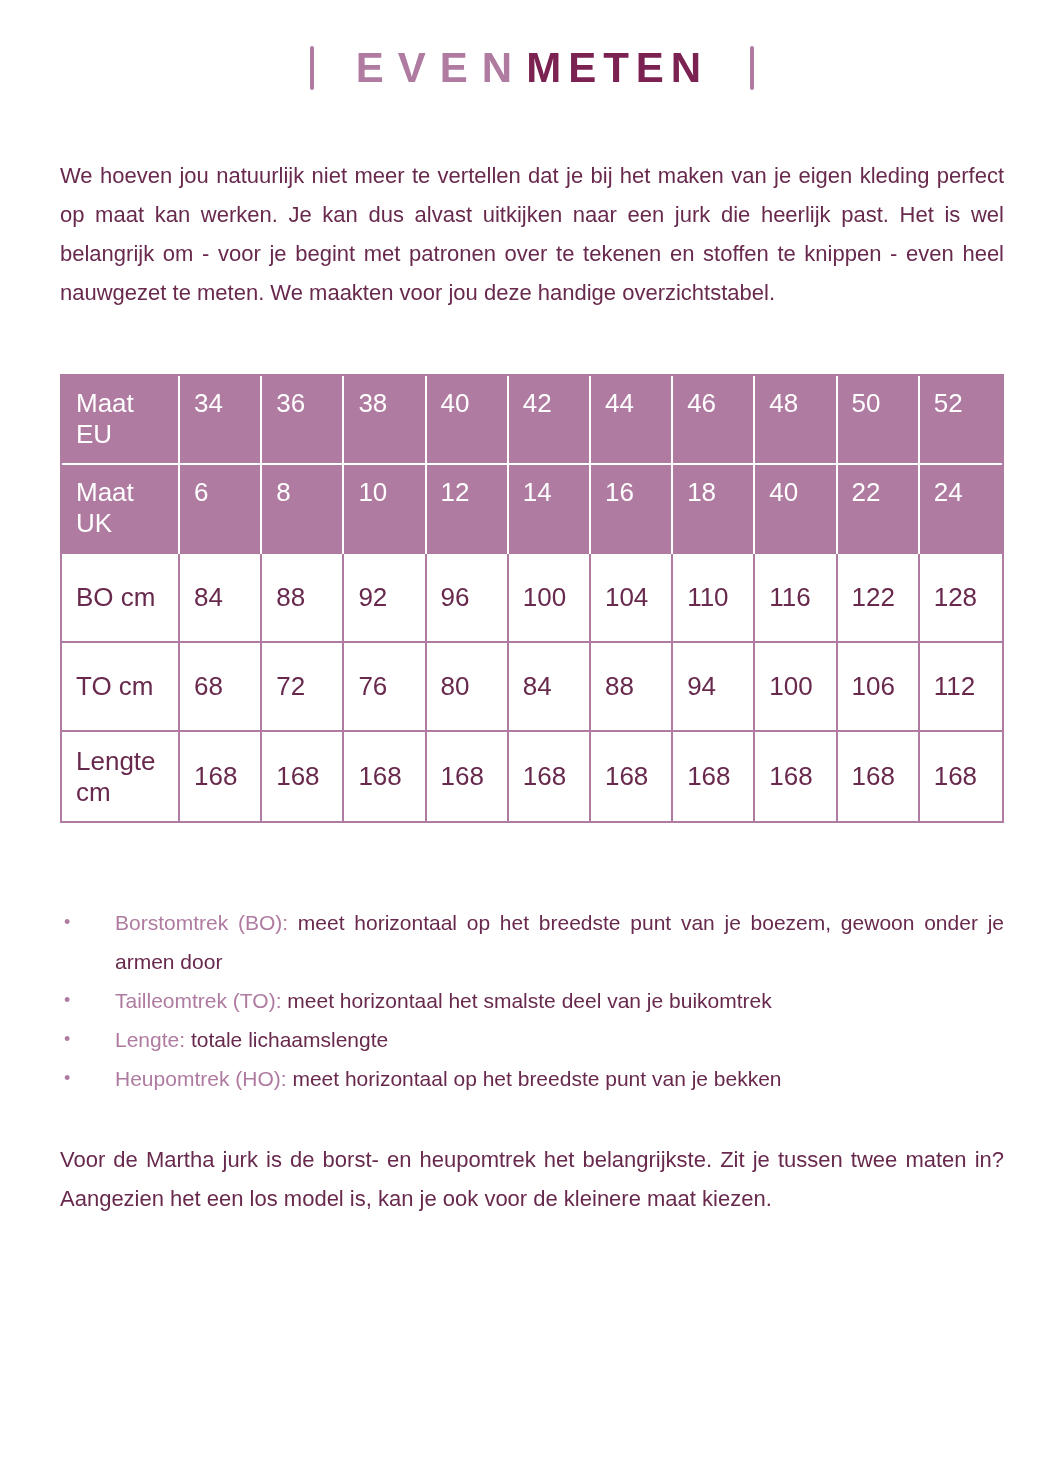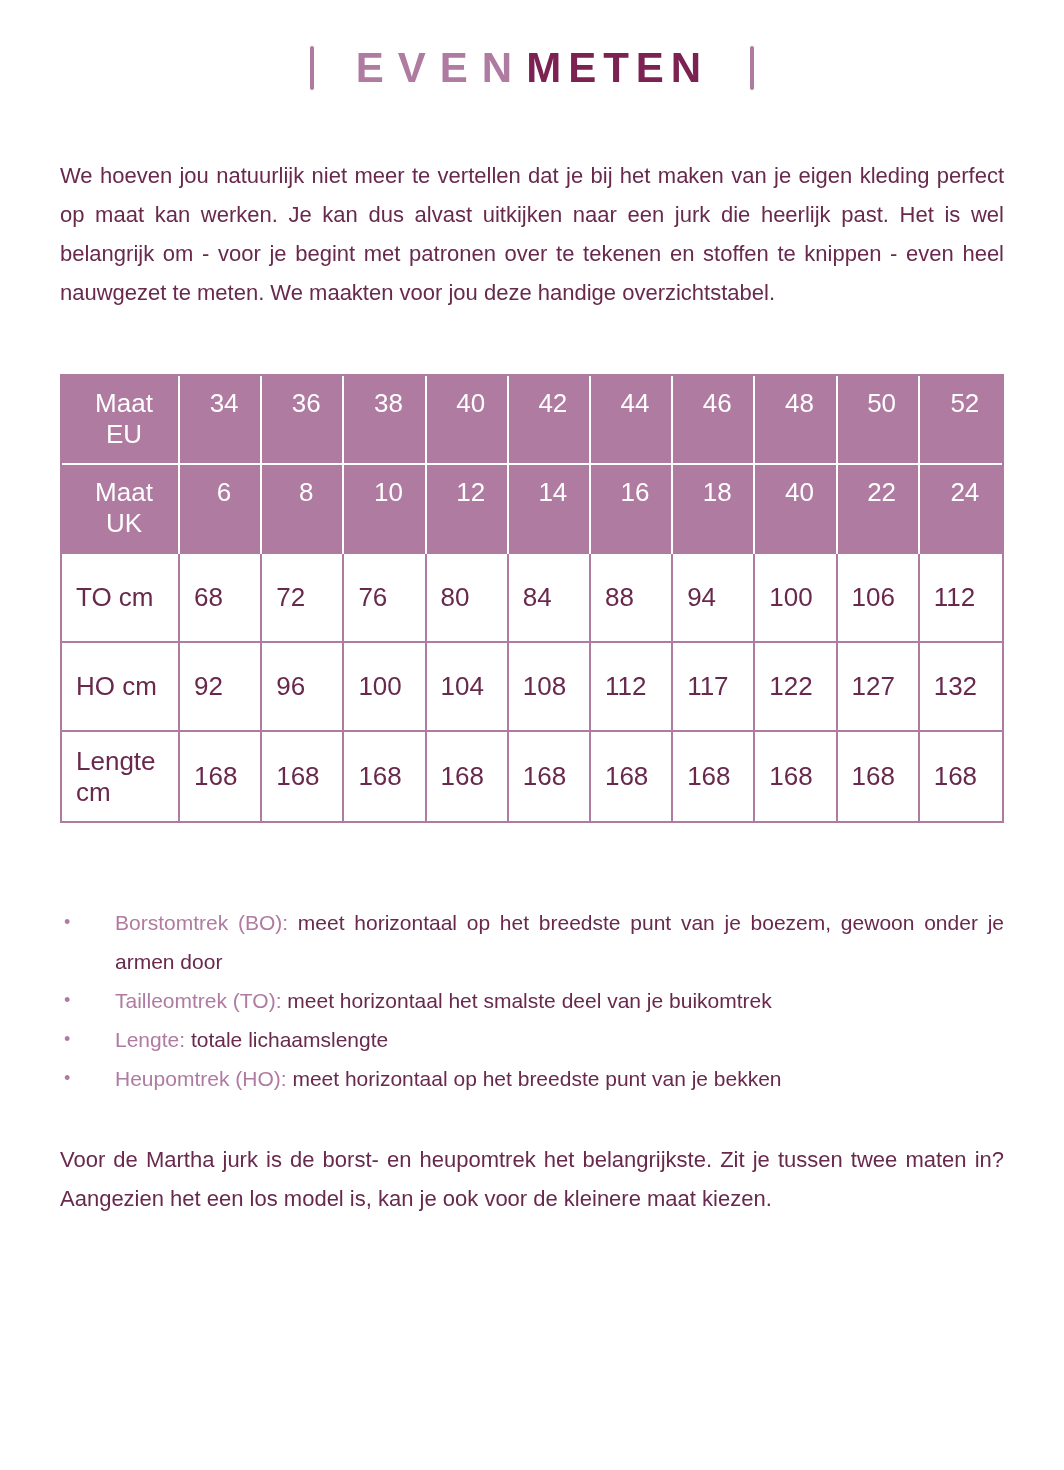--- a/index.html
+++ b/index.html
@@ -75,21 +75,20 @@
     padding:12px 6px 6px 14px;
     height:89px;
     overflow:hidden;
   }
   table.sizes th{
     background:var(--accent);
     color:#fff;
     vertical-align:top;
     border-right:2px solid #fff;
     border-bottom:2px solid #fff;
-    text-align:center;
   }
   table.sizes th:last-child{border-right:none;}
   table.sizes tr.hdr2 th{border-bottom:none;}
   table.sizes td{
     color:var(--ink);
     vertical-align:middle;
     padding-top:6px;
     border-right:2px solid var(--accent);
     border-bottom:2px solid var(--accent);
     background:#fff;
@@ -175,46 +174,46 @@
           <th>10</th>
           <th>12</th>
           <th>14</th>
           <th>16</th>
           <th>18</th>
           <th>40</th>
           <th>22</th>
           <th>24</th>
         </tr>
         <tr>
+          <td>BO cm</td>
+          <td>84</td>
+          <td>88</td>
+          <td>92</td>
+          <td>96</td>
+          <td>100</td>
+          <td>104</td>
+          <td>110</td>
+          <td>116</td>
+          <td>122</td>
+          <td>128</td>
+        </tr>
+        <tr>
           <td>TO cm</td>
           <td>68</td>
           <td>72</td>
           <td>76</td>
           <td>80</td>
           <td>84</td>
           <td>88</td>
           <td>94</td>
           <td>100</td>
           <td>106</td>
           <td>112</td>
         </tr>
         <tr>
-          <td>HO cm</td>
-          <td>92</td>
-          <td>96</td>
-          <td>100</td>
-          <td>104</td>
-          <td>108</td>
-          <td>112</td>
-          <td>117</td>
-          <td>122</td>
-          <td>127</td>
-          <td>132</td>
-        </tr>
-        <tr>
           <td>Lengte cm</td>
           <td>168</td>
           <td>168</td>
           <td>168</td>
           <td>168</td>
           <td>168</td>
           <td>168</td>
           <td>168</td>
           <td>168</td>
           <td>168</td>

